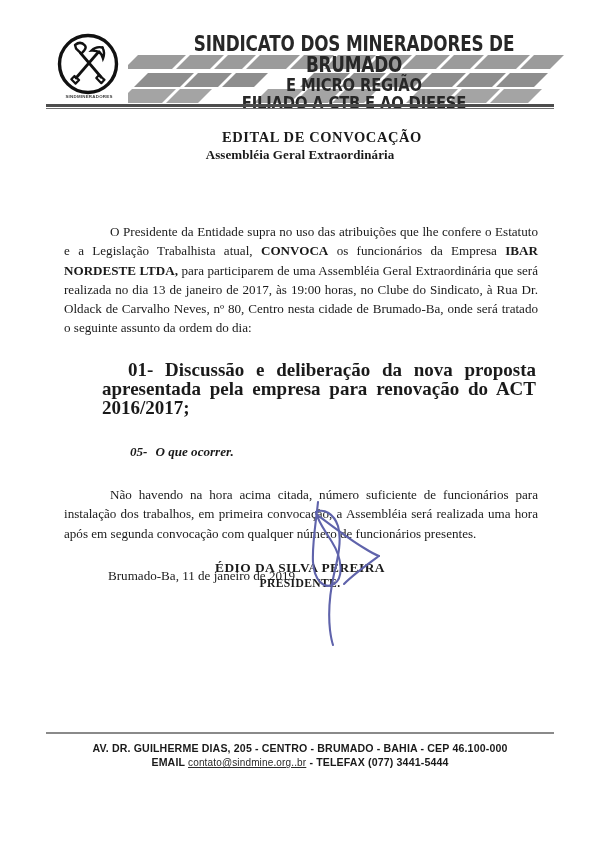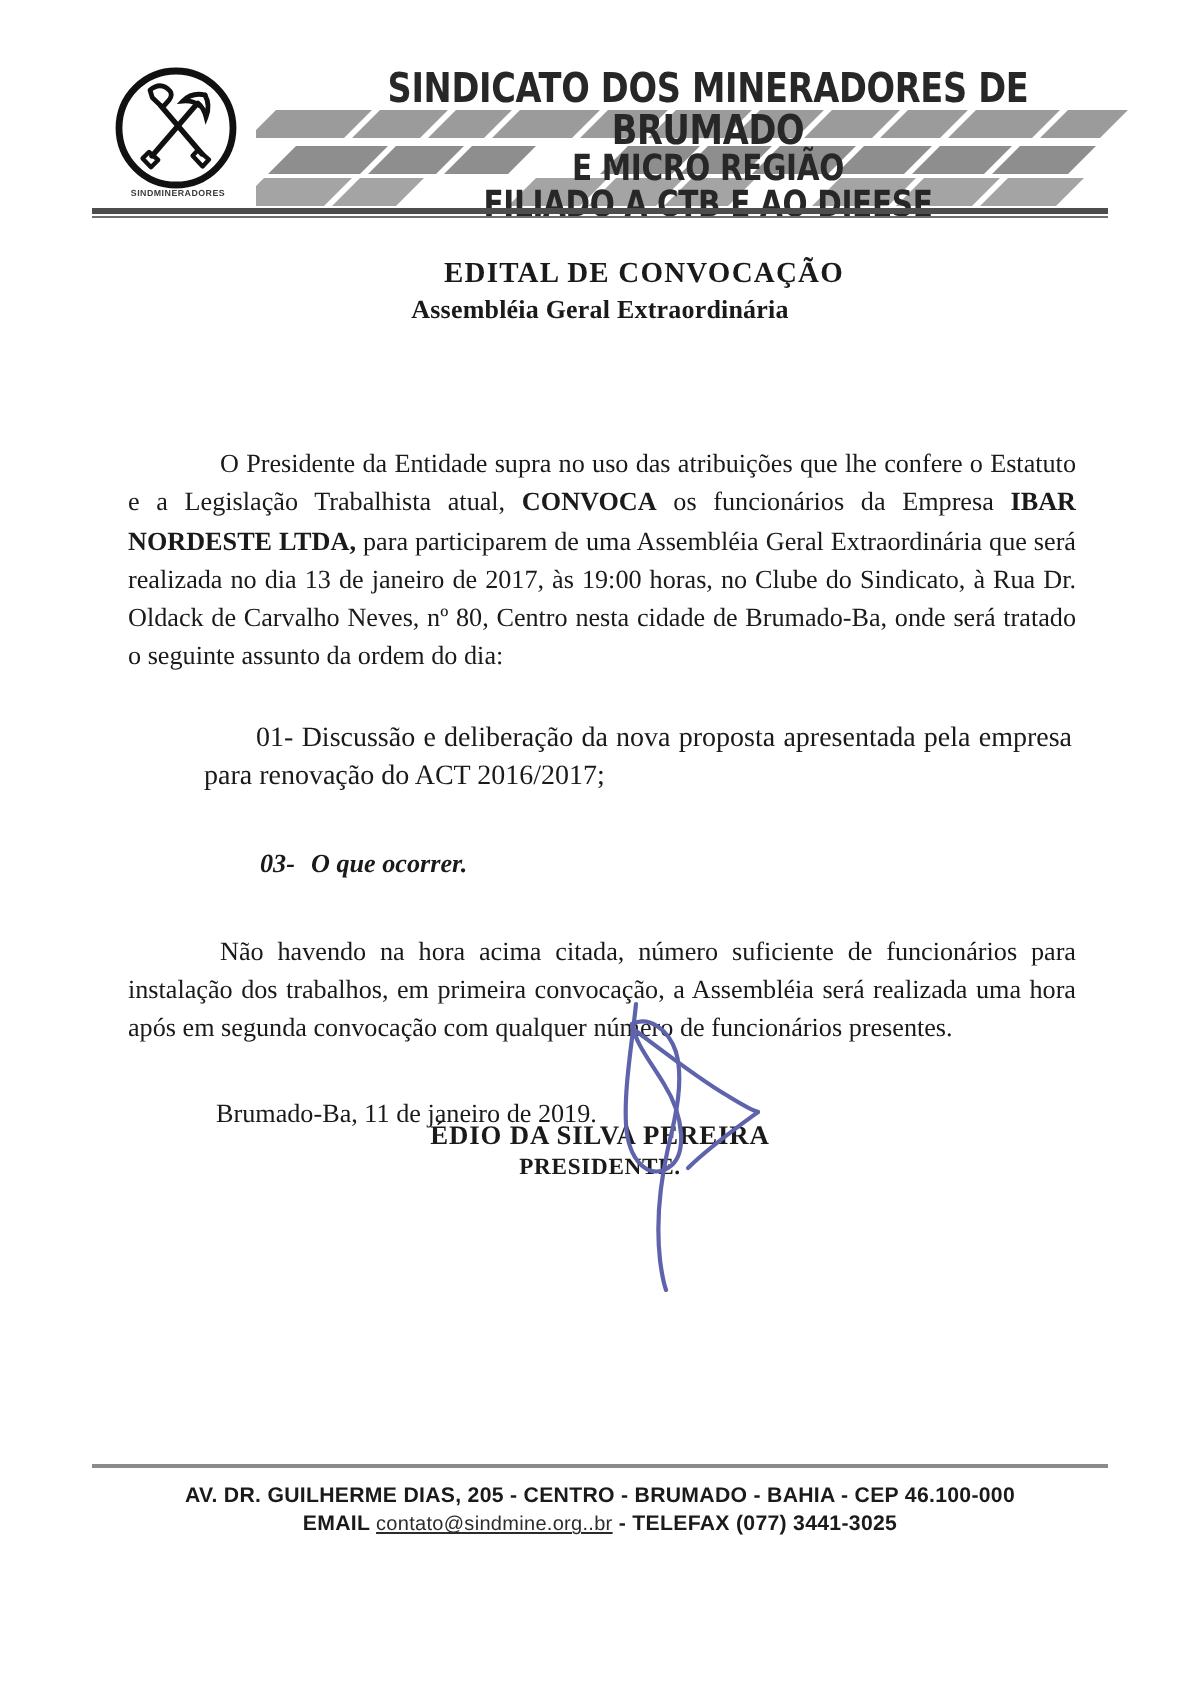--- a/index.html
+++ b/index.html
@@ -140,23 +140,23 @@
     margin: 0;
     font-family: Liberation Serif, serif;
   }
   .para.indent { text-indent: 46px; }
 
   .item-block {
     margin-top: 22px;
     padding-left: 38px;
   }
   .item-01 {
-    font-size: 14px;
+    font-size: 19px;
     line-height: 19.3px;
-    font-weight: 400;
+    font-weight: 700;
     text-align: justify;
     text-indent: 26px;
     margin: 0;
     padding-right: 2px;
   }
   .item-02 {
     font-size: 13.1px;
     line-height: 19.3px;
     font-weight: 700;
     font-style: italic;
@@ -323,21 +323,21 @@
   </div>
 
   <div class="body-area">
 
     <p class="para indent"><span>O Presidente da Entidade supra no uso das atribuições que lhe confere o Estatuto e a Legislação Trabalhista atual, </span><strong>CONVOCA</strong><span> os funcionários da Empresa </span><strong>IBAR NORDESTE LTDA,</strong><span> para participarem de uma Assembléia Geral Extraordinária que será realizada no dia 13 de janeiro de 2017, às 19:00 horas, no Clube do Sindicato, à Rua Dr. Oldack de Carvalho Neves, nº 80, Centro nesta cidade de Brumado-Ba, onde será tratado o seguinte assunto da ordem do dia:</span></p>
 
     <div class="item-block">
       <p class="item-01"><span class="num">01-</span>
         <span>Discussão e deliberação da nova proposta apresentada pela empresa para renovação do ACT 2016/2017;</span></p>
 
-      <p class="item-02"><span class="num">03-</span><span>O que ocorrer.</span></p>
+      <p class="item-02"><span class="num">05-</span><span>O que ocorrer.</span></p>
     </div>
 
     <p class="para indent closing">Não havendo na hora acima citada, número suficiente de funcionários para instalação dos trabalhos, em primeira convocação, a Assembléia será realizada uma hora após em segunda convocação com qualquer número de funcionários presentes.</p>
 
     <div class="date-line">Brumado-Ba, 11 de janeiro de 2019.</div>
   </div>
 
   <div class="sign-block">
     <svg class="signature-ink" viewBox="0 0 130 150">
       <g fill="none" stroke="#5f63ab" stroke-width="2.1" stroke-linecap="round" stroke-linejoin="round">
@@ -348,17 +348,17 @@
       </g>
     </svg>
     <div class="sign-name">ÉDIO DA SILVA PEREIRA</div>
     <div class="sign-role">PRESIDENTE.</div>
   </div>
 
   <div class="footer">
     <div class="footer-rule"></div>
     <div class="footer-text">
       <div class="footer-line">AV. DR. GUILHERME DIAS, 205 - CENTRO - BRUMADO - BAHIA - CEP 46.100-000</div>
-      <div class="footer-line"><span>EMAIL </span><span class="footer-email">contato@sindmine.org..br</span><span> - TELEFAX (077) 3441-3025</span></div>
+      <div class="footer-line"><span>EMAIL </span><span class="footer-email">contato@sindmine.org..br</span><span> - TELEFAX (077) 3441-5444</span></div>
     </div>
   </div>
 
 </div>
 
 </body></html>

